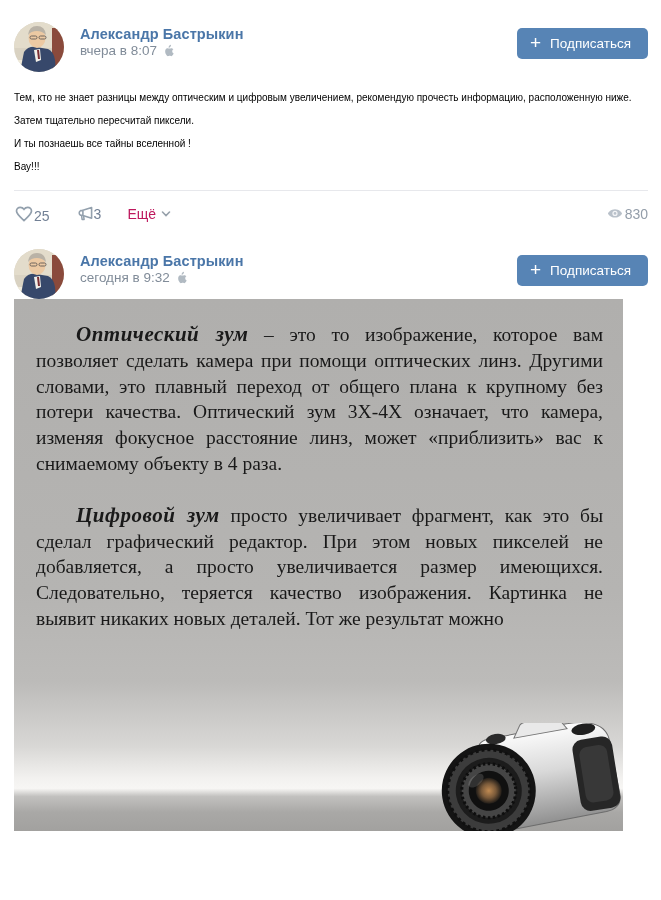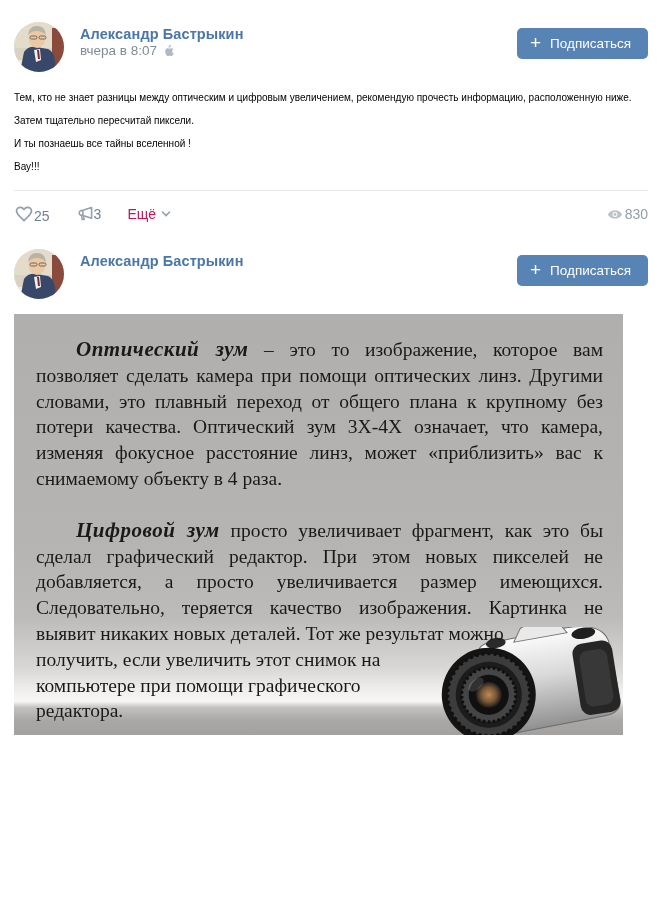--- a/index.html
+++ b/index.html
@@ -42,26 +42,26 @@
     margin-top:14px; color:#000000; font-size:10px; line-height:23px;
   }
   .post-text div { min-height:23px; }
 
   
   .divider { height:1px; background:#e7e8ec; margin-top:12px; }
   .actions { display:flex; align-items:center; height:45px; }
   .action-item { display:flex; align-items:flex-end; cursor:pointer; margin-right:26px; }
   .action-count { color:#728095; font-size:14px; }
   .more-link { display:flex; align-items:center; gap:5px; cursor:pointer; color:#be185d; font-size:14px; font-weight:500; }
-  .views { margin-left:auto; display:flex; align-items:flex-end; gap:1px; }
+  .views { margin-left:auto; display:flex; align-items:flex-start; gap:1px; }
   .views .action-count { color:#939da9; }
 
   
   .post2-image {
-    position:relative; margin-top:15px; width:609px; height:421px; cursor:pointer;
+    position:relative; width:609px; height:532px; cursor:pointer;
     background:linear-gradient(180deg,
       #b0afad 0%, #b5b4b2 55%, #bcbbb9 72%,
       #d8d7d5 84%, #f2f1ef 90%, #f7f6f4 92%,
       #c2c1bf 93.5%, #a9a8a6 96.5%, #a2a19f 100%);
     overflow:hidden;
   }
   .img-text {
     position:relative; z-index:2; padding:23px 20px 0 22px;
     font-family:"Liberation Serif","DejaVu Serif",serif;
     color:#191919; font-size:19.5px; line-height:25.8px;
@@ -205,37 +205,42 @@
 
   <div class="post" style="margin-top:13px;">
     <div class="post-header" style="padding-top:0;">
       <div class="avatar">
         <svg width="50" height="50" viewBox="0 0 50 50">
             <use href="#avatar-pic"></use>
           </svg>
       </div>
       <div class="author-col">
         <div class="author-name">Александр Бастрыкин</div>
+        <div class="post-time">
+          <span>сегодня в 9:32</span>
+          <svg class="apple-icon" viewBox="0 0 14 15">
+              <use href="#apple-glyph"></use>
+            </svg>
+        </div>
       </div>
       <div class="spacer"></div>
       <button class="subscribe-btn">
         <span class="plus-glyph">+</span>
         <span>Подписаться</span>
       </button>
     </div>
 
     <div class="post2-image">
       <div class="img-text">
         <div class="img-para">
           <span class="img-lead">Оптический зум</span><span> – это то изображение, которое вам позволяет сделать камера при помощи оптических линз. Другими словами, это плавный переход от общего плана к крупному без потери качества. Оптический зум 3Х-4Х означает, что камера, изменяя фокусное расстояние линз, может «приблизить» вас к снимаемому объекту в 4 раза.</span>
         </div>
         <div class="img-para">
           <span class="img-lead">Цифровой зум</span><span> просто увеличивает фрагмент, как это бы сделал графический редактор. При этом новых пикселей не добавляется, а просто увеличивается размер имеющихся. Следовательно, теряется качество изображения. Картинка не выявит никаких новых деталей. Тот же результат можно</span>
         </div>
-        <div class="img-wrap-col">получить, если увеличить этот снимок на компьютере при помощи графического редактора.</div>
       </div>
       <svg class="camera-illustration" width="196" height="108" viewBox="0 0 196 108">
           <use href="#camera-pic"></use>
         </svg>
     </div>
   </div>
 
 </div>
 
 </body></html>

